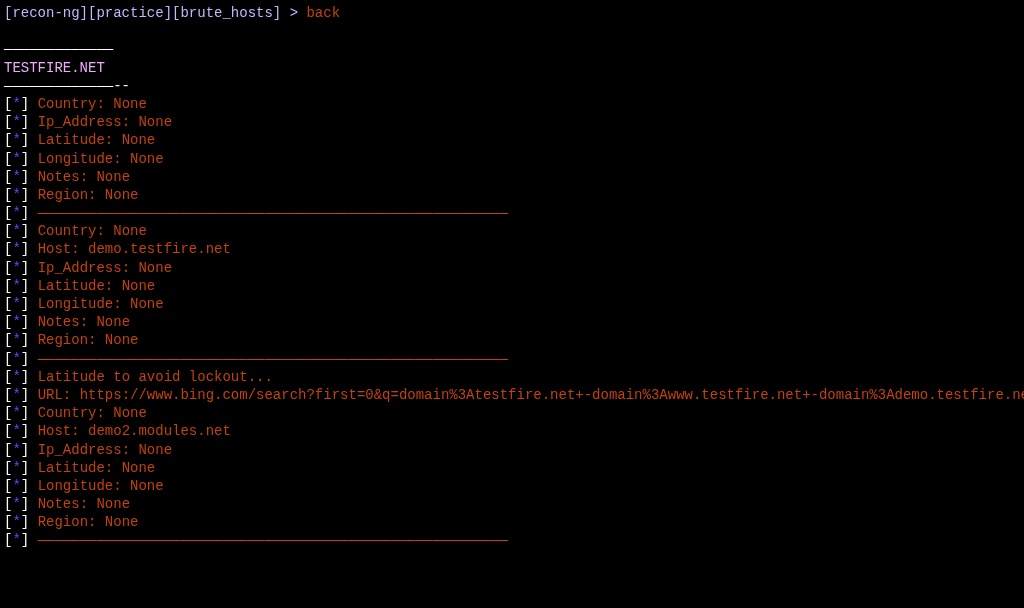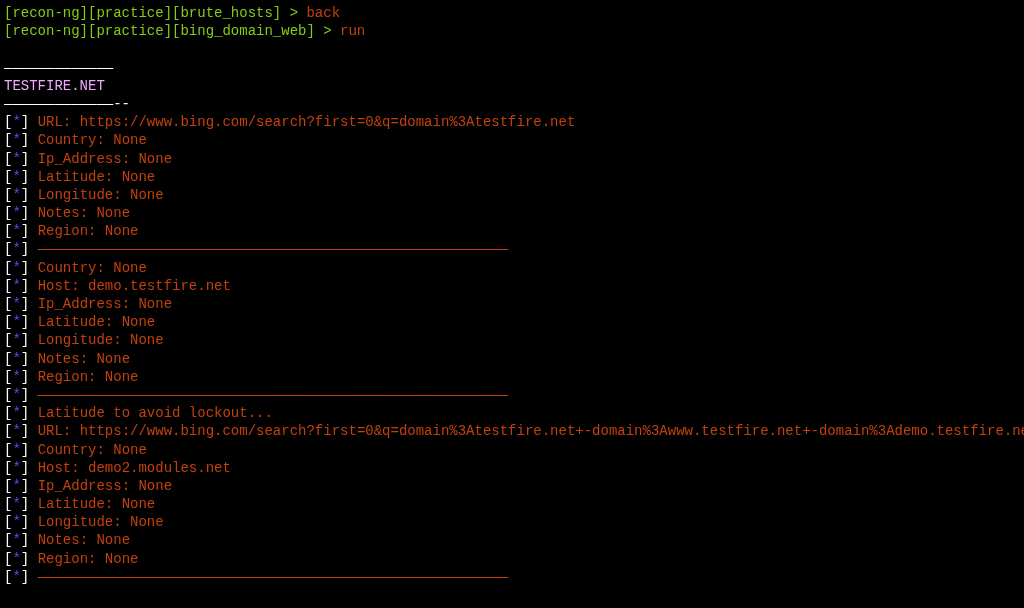--- a/index.html
+++ b/index.html
@@ -21,21 +21,21 @@
     .line {
       white-space: nowrap;
     }
     .bracket {
       color: #fff;
     }
     .marker-star {
       color: #5050ff;
     }
     .prompt-text {
-      color: #84cc16;
+      color: #c4b5fd;
     }
     .output-text {
       color: #c2410c;
     }
     .dashes {
       color: #fff;
     }
     .header-text {
       color: #f0abfc;
     }
@@ -43,31 +43,27 @@
 </head>
 <body>
 
 <div>
 
   <div class="line">
     <span class="prompt-text">[recon-ng][practice][brute_hosts] &gt; </span><span class="output-text">back</span>
   </div>
 
 
-  <div class="line">
-    <span class="prompt-text">[recon-ng][practice][bing_domain_web] &gt; </span><span class="output-text">run</span>
-  </div>
 
   <div class="line">&nbsp;</div>
 
   <div class="line dashes">—————————————</div>
   <div class="line header-text">TESTFIRE.NET</div>
   <div class="line dashes">—————————————--</div>
 
-  <div class="line"><span class="bracket">[</span><span class="marker-star">*</span><span class="bracket">]</span> <span class="output-text">URL: https://www.bing.com/search?first=0&amp;q=domain%3Atestfire.net</span></div>
   <div class="line"><span class="bracket">[</span><span class="marker-star">*</span><span class="bracket">]</span> <span class="output-text">Country: None</span></div>
   <div class="line"><span class="bracket">[</span><span class="marker-star">*</span><span class="bracket">]</span> <span class="output-text">Ip_Address: None</span></div>
   <div class="line"><span class="bracket">[</span><span class="marker-star">*</span><span class="bracket">]</span> <span class="output-text">Latitude: None</span></div>
   <div class="line"><span class="bracket">[</span><span class="marker-star">*</span><span class="bracket">]</span> <span class="output-text">Longitude: None</span></div>
   <div class="line"><span class="bracket">[</span><span class="marker-star">*</span><span class="bracket">]</span> <span class="output-text">Notes: None</span></div>
   <div class="line"><span class="bracket">[</span><span class="marker-star">*</span><span class="bracket">]</span> <span class="output-text">Region: None</span></div>
   <div class="line"><span class="bracket">[</span><span class="marker-star">*</span><span class="bracket">]</span> <span class="output-text">————————————————————————————————————————————————————————</span></div>
 
   <div class="line"><span class="bracket">[</span><span class="marker-star">*</span><span class="bracket">]</span> <span class="output-text">Country: None</span></div>
   <div class="line"><span class="bracket">[</span><span class="marker-star">*</span><span class="bracket">]</span> <span class="output-text">Host: demo.testfire.net</span></div>

